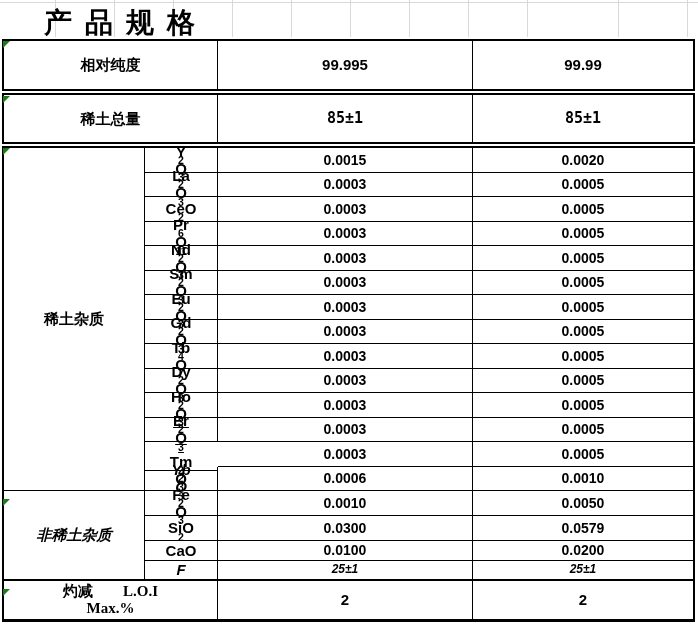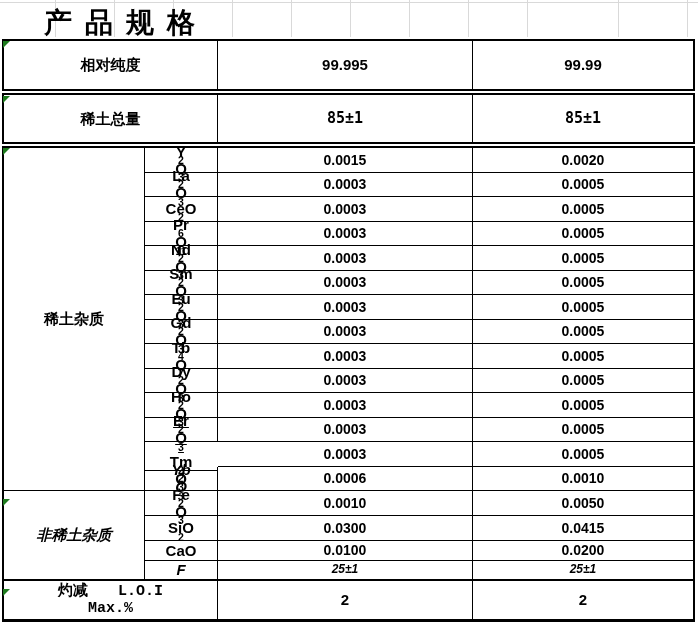--- a/index.html
+++ b/index.html
@@ -23,21 +23,21 @@
   .nb{border-bottom:none !important;font-style:italic;}
   .top2{border-top:2.5px solid #000;border-bottom:none !important;}
   .lab{font-size:15px;}
   .frm{font-size:15px;}
   .frm sub{font-size:10.5px;line-height:0;}
   .val{font-size:14px;}
   .big{font-size:15px;}
   .mono{font-family:"DejaVu Sans Mono","Liberation Mono",monospace;font-size:15px;}
   .small{font-size:12px;}
   .loi-line{display:block;text-align:right;
-            font-family:Liberation Mono, monospace;font-size:15px;}
+            font-family:Liberation Serif, serif;font-size:15px;}
   .tri{position:absolute;width:0;height:0;
        border-top:7px solid #1d7a1d;border-right:7px solid transparent;}
 </style>
 </head>
 <body>
 
 <div id="gridlines">
     <div class="gridline" style="left: 55px; top: 0px; width: 1px; height: 37px;"></div>
     <div class="gridline" style="left: 114px; top: 0px; width: 1px; height: 37px;"></div>
     <div class="gridline" style="left: 173px; top: 0px; width: 1px; height: 37px;"></div>
@@ -109,21 +109,21 @@
     <div class="c val" style="grid-area: 13 / 3;">0.0003</div>
     <div class="c val last" style="grid-area: 13 / 4;">0.0005</div>
     <div class="c frm" style="grid-area: 14 / 2; font-style: italic;">Yb<sub>2</sub>O<sub>3</sub></div>
     <div class="c val" style="grid-area: 14 / 3;">0.0006</div>
     <div class="c val last" style="grid-area: 14 / 4;">0.0010</div>
     <div class="c frm" style="grid-area: 15 / 2;">Fe<sub>2</sub>O<sub>3</sub></div>
     <div class="c val" style="grid-area: 15 / 3;">0.0010</div>
     <div class="c val last" style="grid-area: 15 / 4;">0.0050</div>
     <div class="c frm" style="grid-area: 16 / 2;">SiO<sub>2</sub></div>
     <div class="c val" style="grid-area: 16 / 3;">0.0300</div>
-    <div class="c val last" style="grid-area: 16 / 4;">0.0415</div>
+    <div class="c val last" style="grid-area: 16 / 4;">0.0579</div>
     <div class="c frm" style="grid-area: 17 / 2;">CaO</div>
     <div class="c val" style="grid-area: 17 / 3;">0.0100</div>
     <div class="c val last" style="grid-area: 17 / 4;">0.0200</div>
     <div class="c frm nb" style="grid-area: 18 / 2;">F</div>
     <div class="c val small nb" style="grid-area: 18 / 3;">25±1</div>
     <div class="c val last small nb" style="grid-area: 18 / 4;">25±1</div>
     <div class="c top2" style="grid-area: 19 / 1 / auto / span 2;">
       <span class="loi-line">灼减　　L.O.I</span>
       <span class="loi-line">Max.%</span>
     </div>

